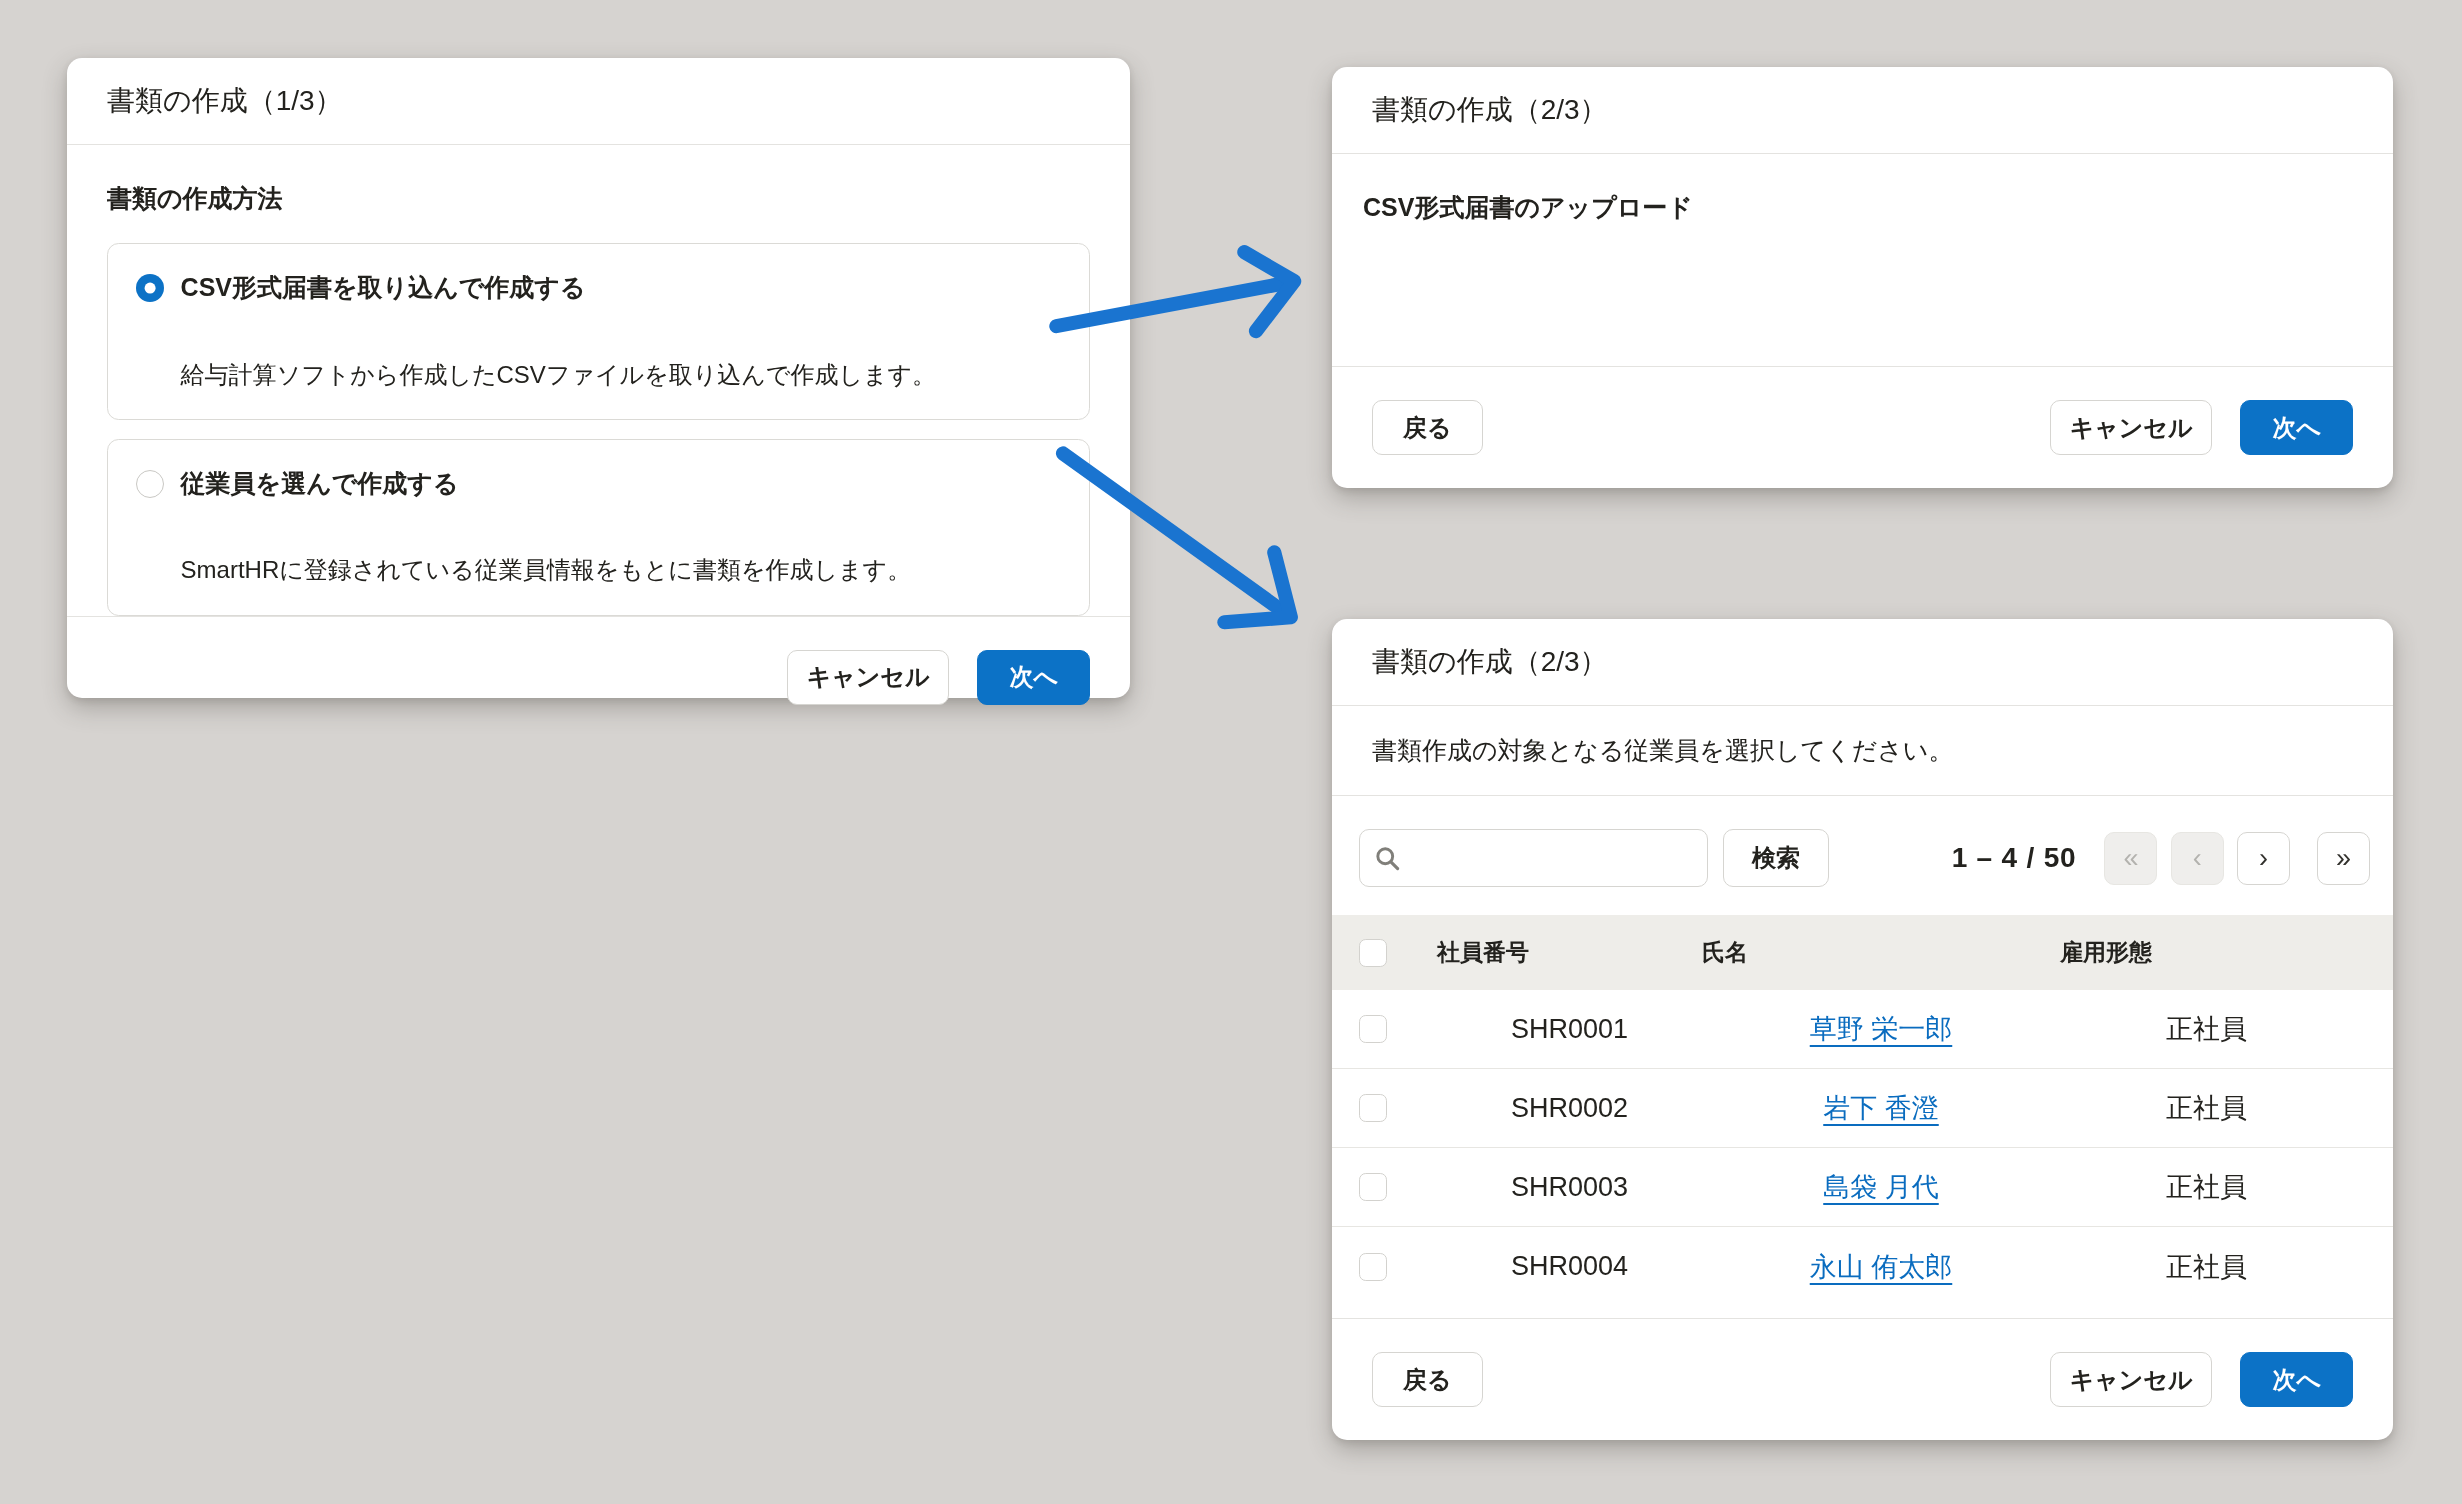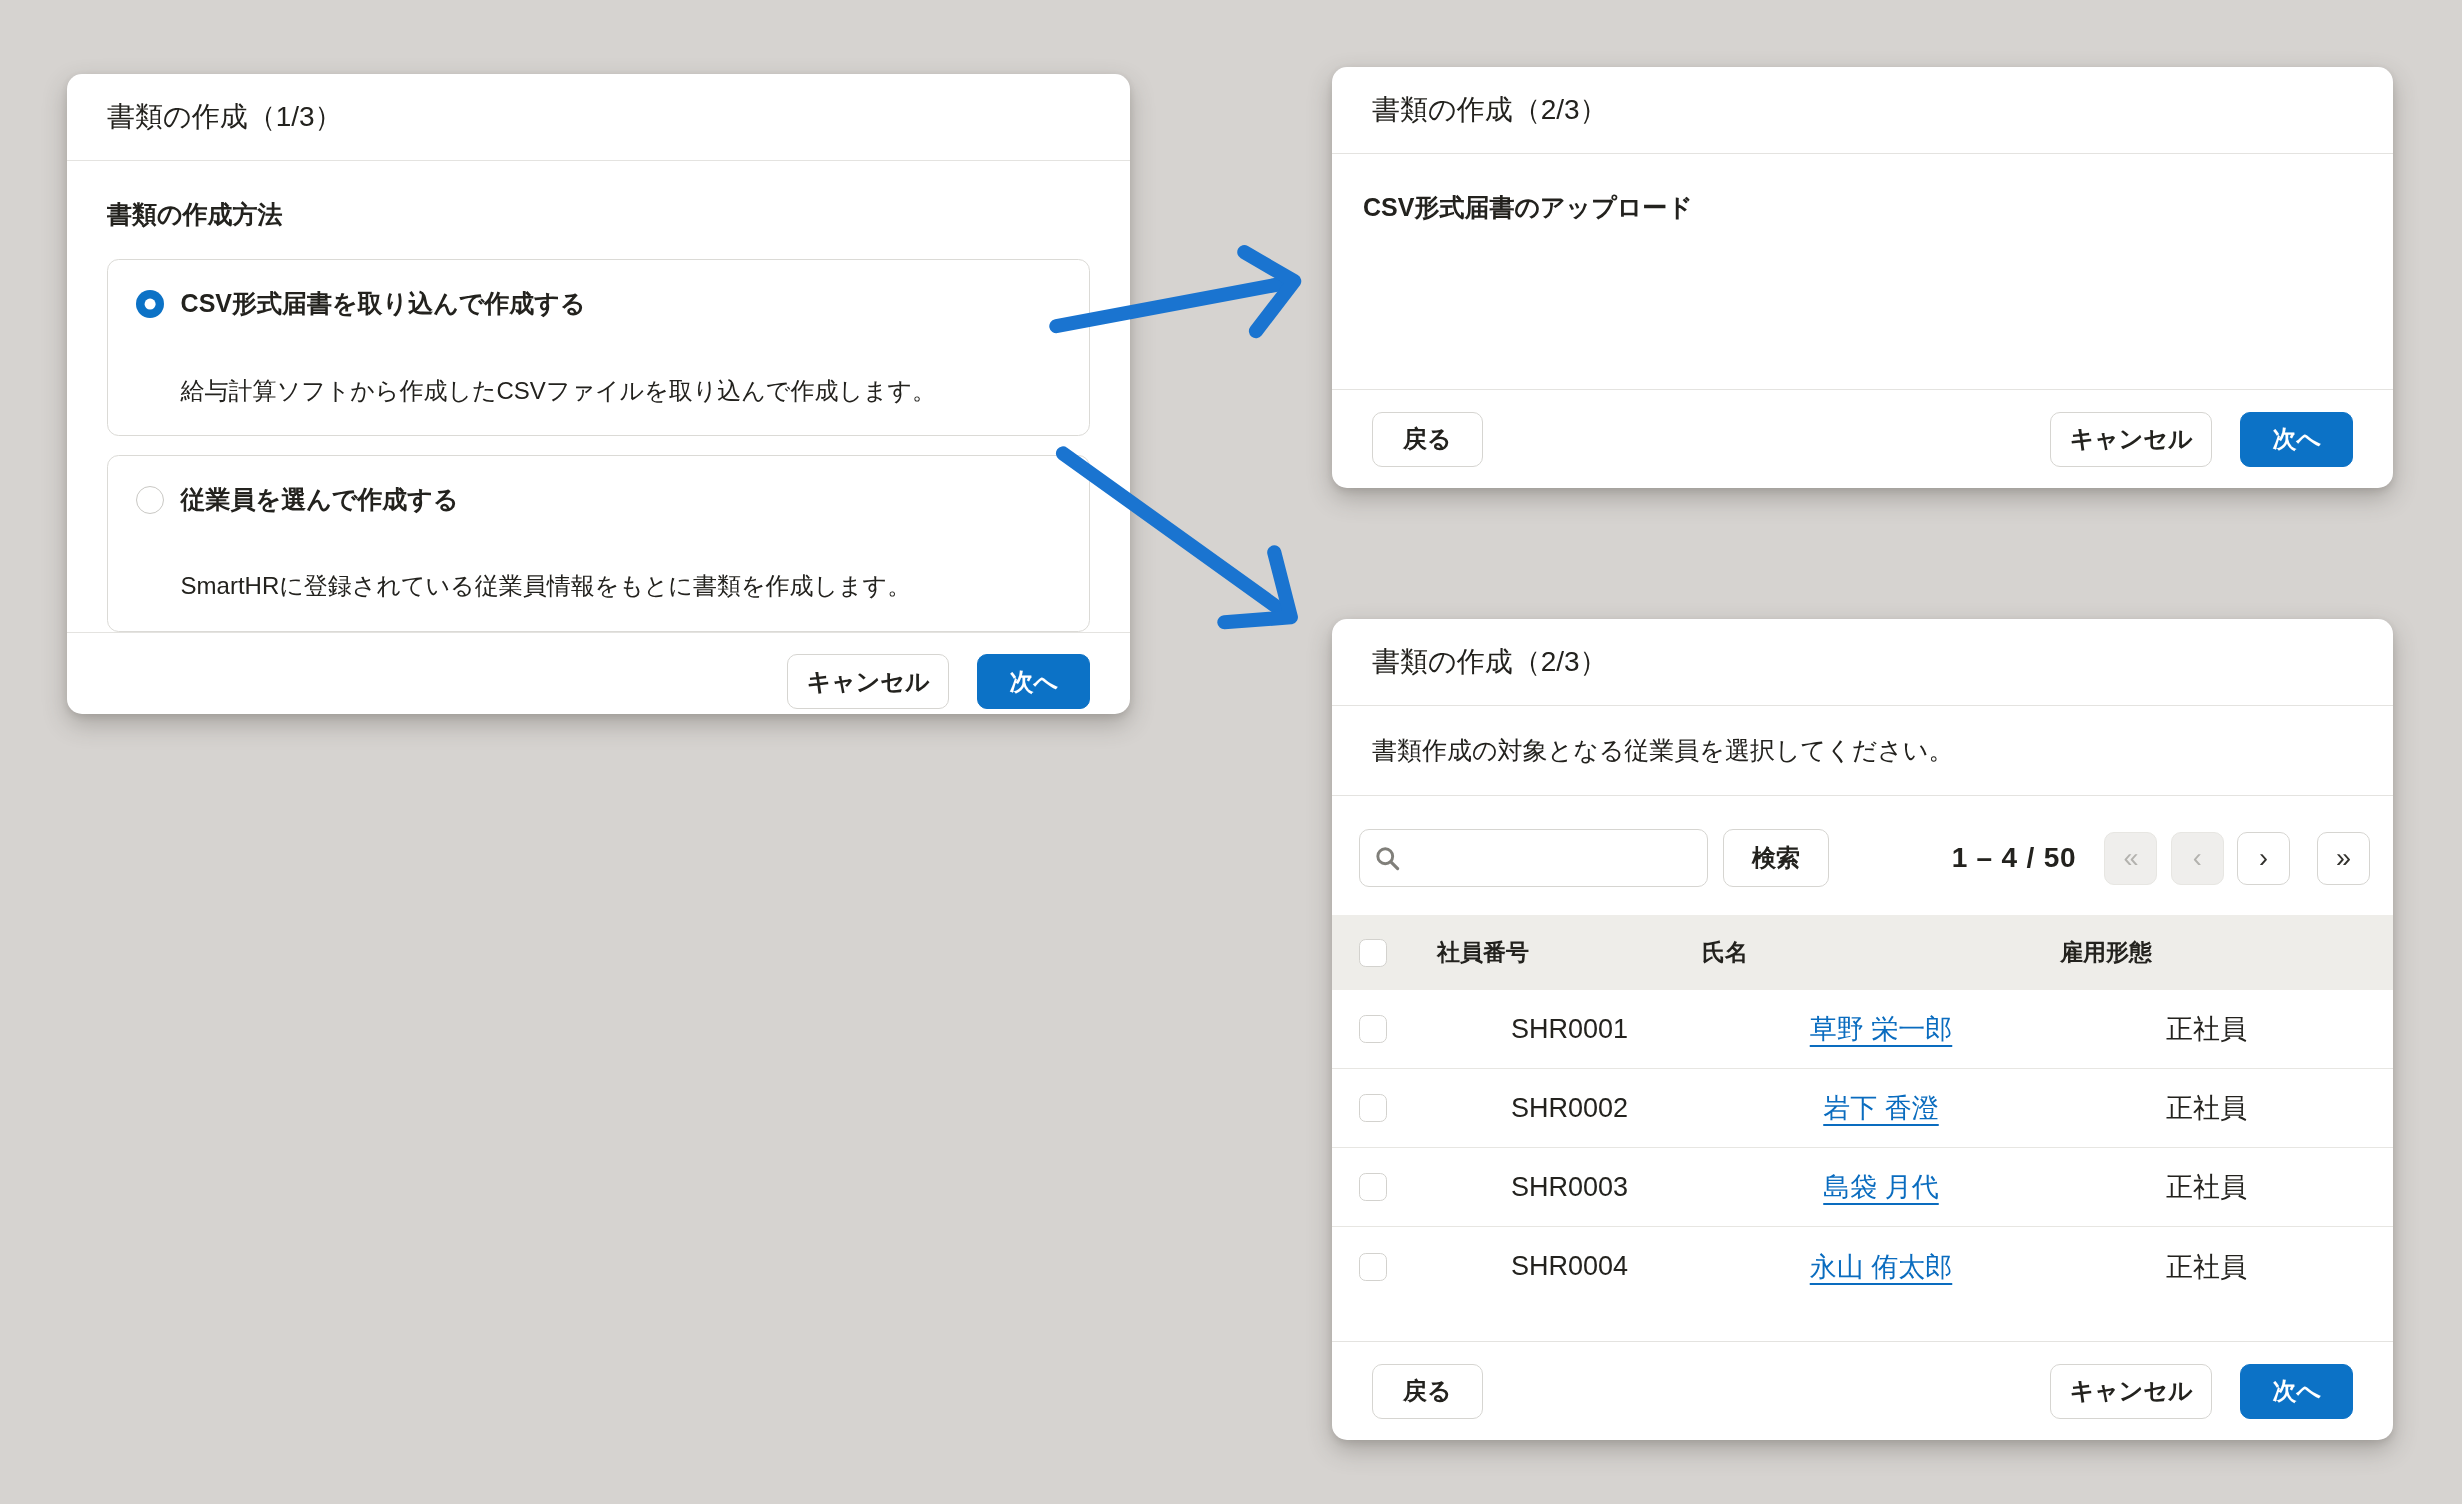--- a/index.html
+++ b/index.html
@@ -32,21 +32,21 @@
     z-index:1;
   }
   .card-header{
     flex:none;height:87px;
     display:flex;align-items:center;
     padding:0 40px;
     border-bottom:1.7px solid var(--divider);
     font-size:28px;font-weight:400;
   }
   .card-footer{
-    flex:none;height:99px;margin-top:auto;
+    flex:none;height:122px;margin-top:auto;
     border-top:1.7px solid var(--divider);
     display:flex;align-items:center;
     padding:0 40px;
   }
   .footer-right{display:flex;align-items:center;gap:28px;margin-left:auto;}
 
   .btn{
     display:inline-flex;align-items:center;justify-content:center;
     height:55px;border-radius:10px;
     font-size:24px;font-weight:700;
@@ -55,21 +55,21 @@
     cursor:pointer;white-space:nowrap;
   }
   .btn-secondary{padding:0 19px;}
   .btn-back{padding:0 30px;}
   .btn-primary{
     padding:0 31px;
     background:var(--primary);border-color:var(--primary);color:#fff;
   }
 
   
-  #card1{left:67px;top:74px;width:1063px;height:640px;}
+  #card1{left:67px;top:58px;width:1063px;height:640px;}
   .card1-body{padding:37px 40px 0 40px;display:flex;flex-direction:column;}
   .section-label{font-size:25px;font-weight:700;margin-bottom:28px;}
   .option-box{
     border:1.7px solid var(--box-border);border-radius:11.6px;
     padding:27px 28px;display:flex;align-items:flex-start;gap:16.6px;
     cursor:pointer;background:#fff;
   }
   .option-box + .option-box{margin-top:18.3px;}
   .radio{
     flex:none;width:28px;height:28px;border-radius:50%;

